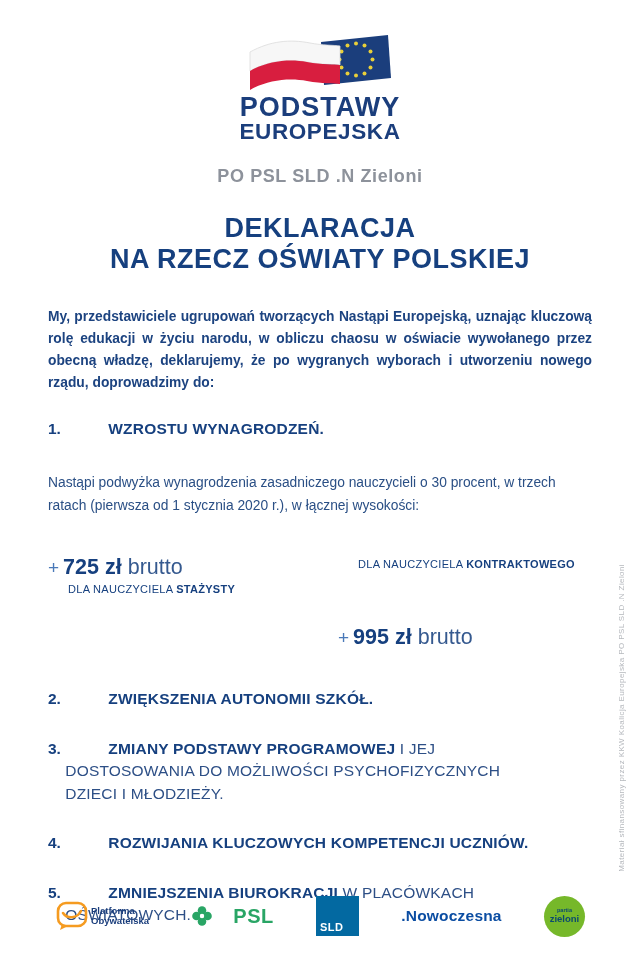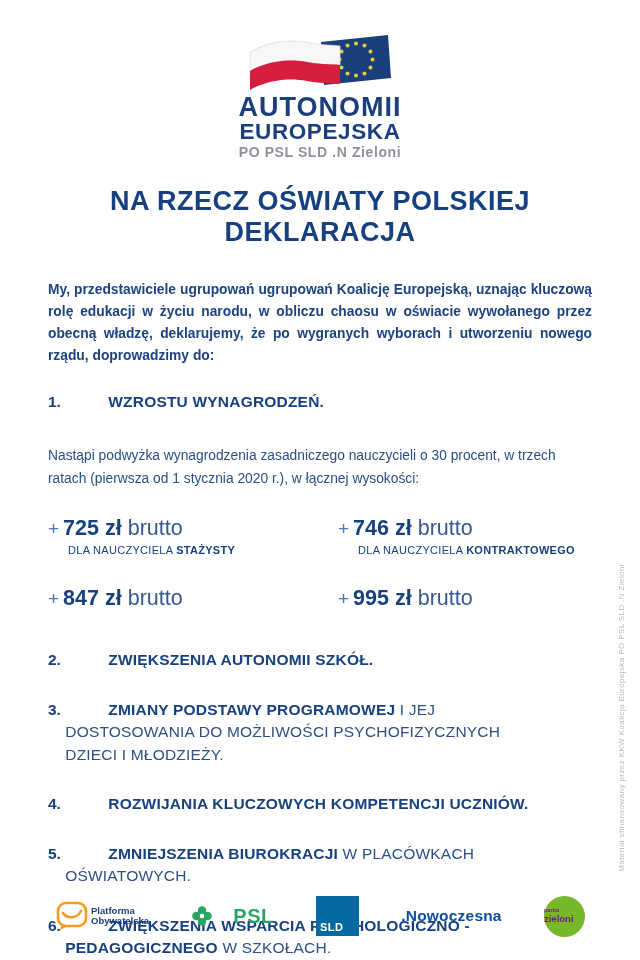--- a/index.html
+++ b/index.html
@@ -8,42 +8,42 @@
   .page{
     position:relative; width:640px; height:960px; background:#ffffff;
     margin:0 auto; overflow:hidden; color:#1b3e7c;
   }
   
   .header{ text-align:center; padding-top:30px; }
   .flags{ display:inline-block; }
   .wordmark{ margin-top:-4px; line-height:1.0; }
   .wordmark .wm1{ font-size:27px; font-weight:800; letter-spacing:1px; color:#1b3e7c; }
   .wordmark .wm2{ font-size:22.5px; font-weight:800; letter-spacing:0.6px; color:#1b3e7c; }
-  .parties{ margin-top:0; font-size:14px; font-weight:700; letter-spacing:0.6px; color:#8d929b; }
+  .parties{ margin-top:22px; font-size:18px; font-weight:700; letter-spacing:0.6px; color:#8d929b; }
   
   .doc-title{ margin-top:26px; text-align:center; line-height:1.18; }
   .doc-title div{ font-size:27px; font-weight:800; letter-spacing:0.5px; color:#16407f; }
   
   .content{ padding:0 48px; margin-top:30px; }
   .intro{
     font-size:13.8px; font-weight:700; color:#1c4380;
     line-height:1.6; text-align:justify;
   }
   .point{ display:flex; font-size:15.5px; line-height:1.45; color:#16407f; }
   .point .num{ font-weight:800; white-space:pre; }
   .point .ptext{ }
   .point .pbold{ font-weight:800; letter-spacing:0.2px;margin-left:43px; }
   .point .prest{ font-weight:500; color:#2d4f86; letter-spacing:0.2px; }
   .point-1{ margin-top:24px; }
   .desc{
     margin-top:31px; font-size:13.8px; font-weight:400; color:#2a4f85; line-height:1.65;
   }
   
   .raises{
-    margin-top:26px; display:grid; grid-template-columns:290px 254px;
+    margin-top:38px; display:grid; grid-template-columns:290px 254px;
     row-gap:30px; column-gap:0;
   }
   .raise .amount-line{ white-space:nowrap; }
   .raise .plus{ font-size:19px; font-weight:400; color:#4a79b8; margin-right:4px; }
   .raise .amount{ font-size:21.5px; font-weight:800; color:#16407f; }
   .raise .unit{ font-size:21.5px; font-weight:300; color:#35598f; margin-left:6px; }
   .raise .sub-line{ padding-left:20px; margin-top:3px; font-size:11px; letter-spacing:0.3px; color:#16407f; }
   .raise .sub-line .for{ font-weight:500; }
   .raise .sub-line .grade{ font-weight:700; }
   
@@ -60,21 +60,21 @@
   .logo-psl .psl-text{ font-size:20px; font-weight:600; color:#29a565; letter-spacing:0.5px; }
   .logo-sld{
     width:43px; height:40px; background:#0369a1; position:relative;
   }
   .logo-sld .sld-text{
     position:absolute; left:4px; bottom:3px; color:#ffffff; font-size:11px; font-weight:800; letter-spacing:0.5px;
   }
   .logo-nowoczesna{ font-size:15.5px; font-weight:800; color:#0b4da2; letter-spacing:0.2px; }
   .logo-zieloni{
     width:41px; height:41px; border-radius:50%; background:#76b82a;
-    display:flex; flex-direction:column; justify-content:center; color:#701a75;
+    display:flex; flex-direction:column; align-items:center; justify-content:center; color:#0c4a6e;
   }
   .logo-zieloni .z1{ font-size:5.5px; font-weight:700; line-height:1; }
   .logo-zieloni .z2{ font-size:9.5px; font-weight:800; line-height:1.2; }
   
   .fine-print{
     position:absolute; right:14px; bottom:88px;
     writing-mode:vertical-rl; transform:rotate(180deg);
     font-size:8px; letter-spacing:0.4px; color:#b5b8bd; font-weight:400;
   }
 </style>
@@ -103,56 +103,54 @@
           <circle cx="102.5" cy="15.5" r="2"></circle>
         </g>
       </g>
 
       <g>
         <path d="M5,22 C25,11 45,9 65,13 C78,15.5 88,15 95,16 L95,35 C88,34 78,35 62,32 C44,28.5 22,31 5,41 Z" fill="#f7f7f7" stroke="#dcdcdc" stroke-width="0.8"></path>
         <path d="M5,41 C22,31 44,28.5 62,32 C78,35 88,34 95,35 L95,54 C88,53 78,54 62,51 C44,47.5 22,50 5,60 Z" fill="#d81e3f"></path>
       </g>
     </svg>
     <div class="wordmark">
-      <div class="wm1">AUTONOMII</div>
+      <div class="wm1">PODSTAWY</div>
       <div class="wm2">EUROPEJSKA</div>
     </div>
     <div class="parties">PO PSL SLD .N Zieloni</div>
   </div>
 
   <div class="doc-title">
+    <div>DEKLARACJA</div>
     <div>NA RZECZ OŚWIATY POLSKIEJ</div>
-    <div>DEKLARACJA</div>
   </div>
 
   <div class="content">
 
-    <p class="intro">My, przedstawiciele ugrupowań ugrupowań Koalicję Europejską, uznając kluczową rolę edukacji w życiu narodu, w obliczu chaosu w oświacie wywołanego przez obecną władzę, deklarujemy, że po wygranych wyborach i utworzeniu nowego rządu, doprowadzimy do:</p>
+    <p class="intro">My, przedstawiciele ugrupowań tworzących Nastąpi Europejską, uznając kluczową rolę edukacji w życiu narodu, w obliczu chaosu w oświacie wywołanego przez obecną władzę, deklarujemy, że po wygranych wyborach i utworzeniu nowego rządu, doprowadzimy do:</p>
 
     <div class="point point-1">
       <span class="num">1. </span>
       <span class="ptext"><span class="pbold">WZROSTU WYNAGRODZEŃ.</span><span class="prest"></span></span>
     </div>
 
     <p class="desc">Nastąpi podwyżka wynagrodzenia zasadniczego nauczycieli o 30 procent, w trzech ratach (pierwsza od 1 stycznia 2020 r.), w łącznej wysokości:</p>
 
     <div class="raises">
 
       <div class="raise">
         <div class="amount-line"><span class="plus">+</span><span class="amount">725 zł</span><span class="unit">brutto</span></div>
         <div class="sub-line"><span class="for">DLA NAUCZYCIELA </span><span class="grade">STAŻYSTY</span></div>
       </div>
 
       <div class="raise">
-        <div class="amount-line"><span class="plus">+</span><span class="amount">746 zł</span><span class="unit">brutto</span></div>
         <div class="sub-line"><span class="for">DLA NAUCZYCIELA </span><span class="grade">KONTRAKTOWEGO</span></div>
       </div>
 
       <div class="raise">
-        <div class="amount-line"><span class="plus">+</span><span class="amount">847 zł</span><span class="unit">brutto</span></div>
       </div>
 
       <div class="raise">
         <div class="amount-line"><span class="plus">+</span><span class="amount">995 zł</span><span class="unit">brutto</span></div>
       </div>
 
     </div>
 
     <div class="points">
 

